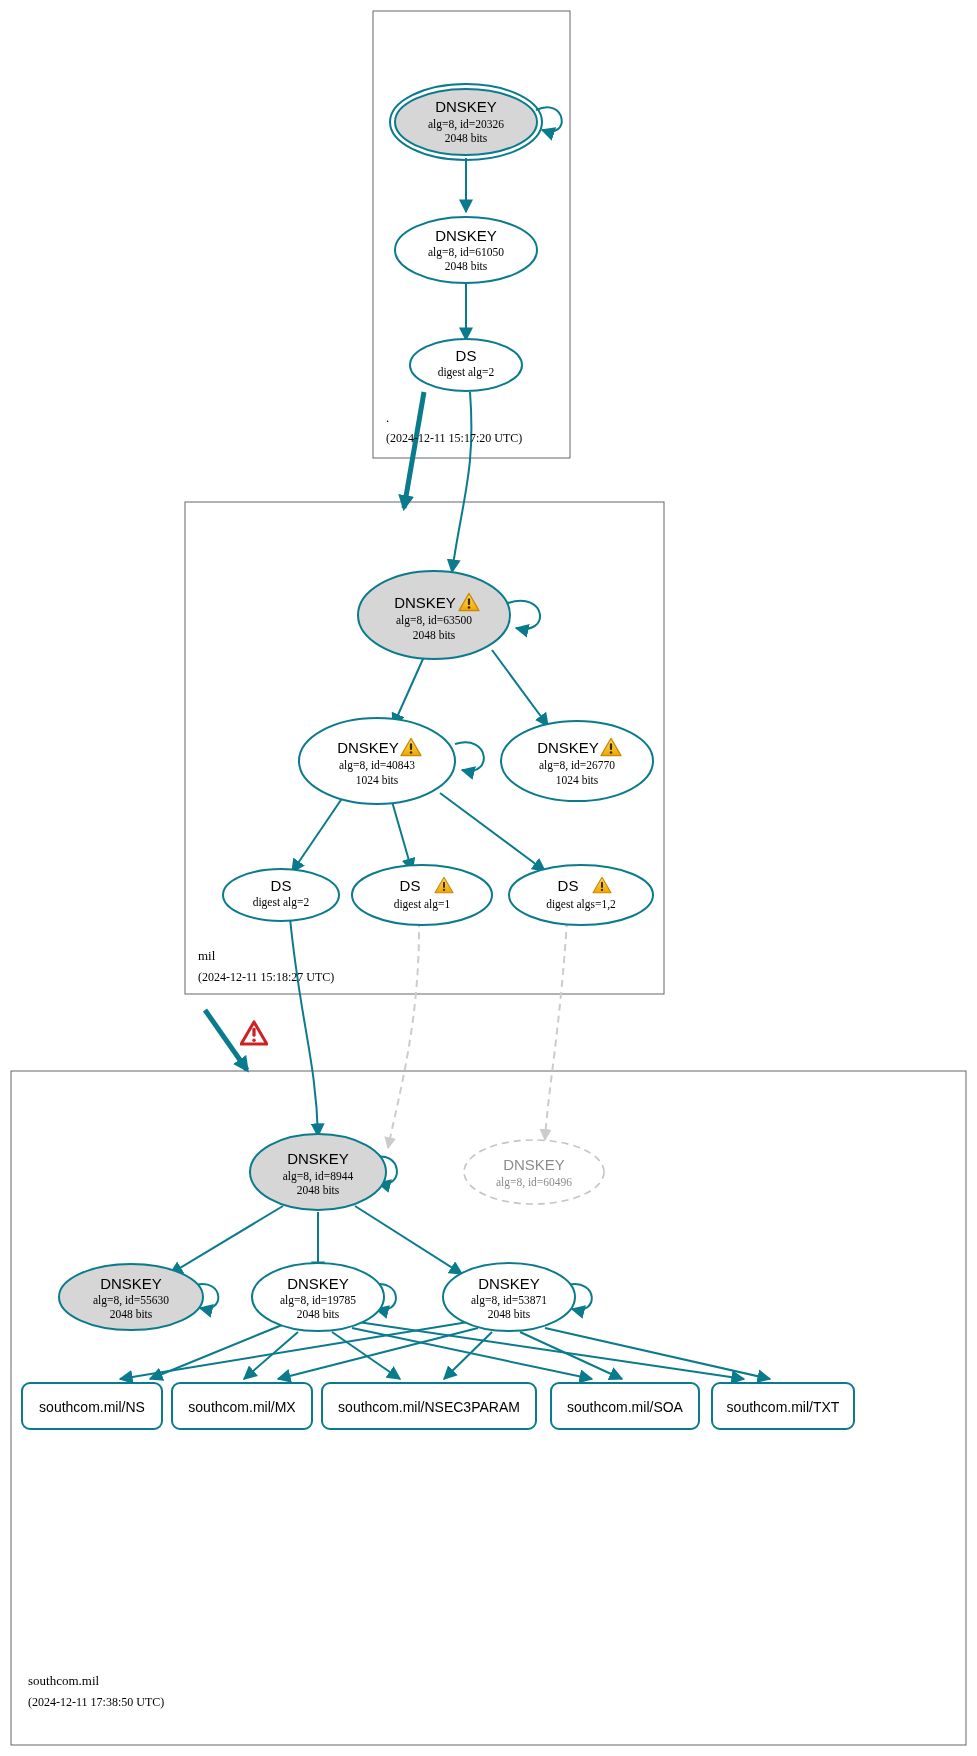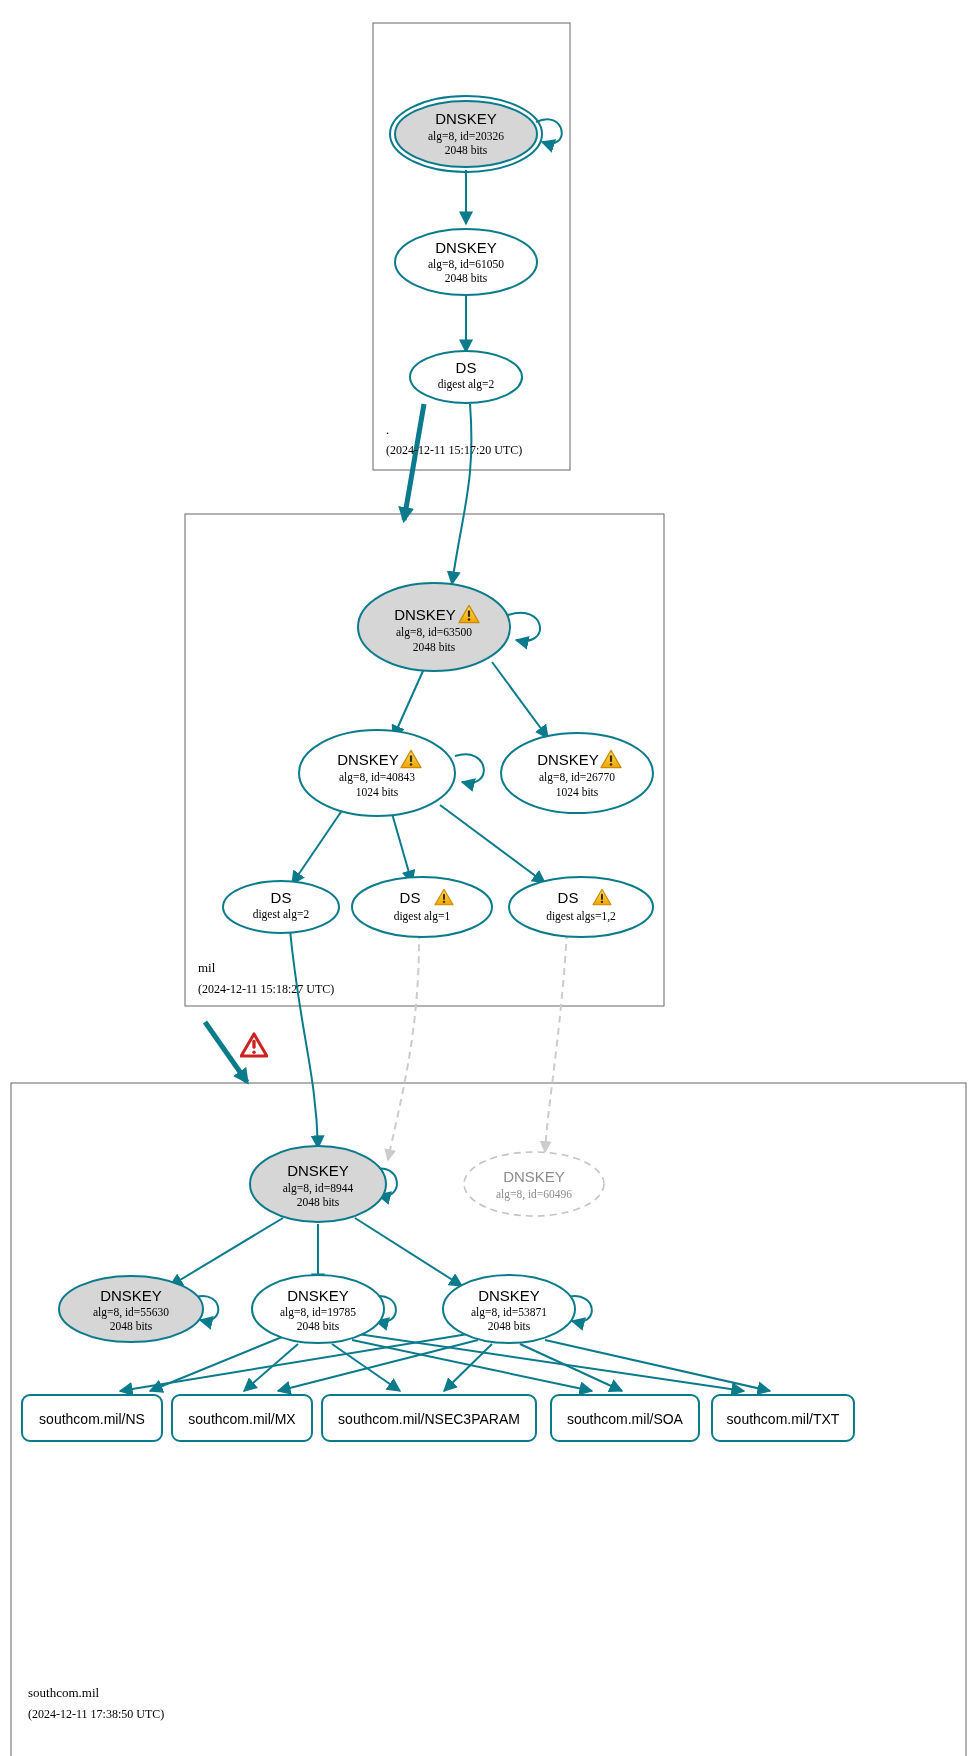--- a/index.html
+++ b/index.html
@@ -1,19 +1,19 @@
 <!DOCTYPE html>
 <html><head>
 <meta charset="utf-8">
 <style>
   html, body { margin:0; padding:0; background:#ffffff; }
   body { width:977px; height:1756px; position:relative;
          font-family:"Liberation Sans", sans-serif; overflow:hidden; }
 
-  #stage { position:absolute; left:0; top:12px; width:977px; height:1369px; }
+  #stage { position:absolute; left:0; top:0; width:977px; height:1369px; }
 
   svg.layer { position:absolute; left:0; top:0; width:977px; height:1756px;
               overflow:visible; }
 
   .zone-box { fill:none; stroke:#666666; stroke-width:1; }
 
   .node-ell { stroke:#0a7b8c; stroke-width:2; }
   .node-ell.secure  { fill:#d6d6d6; }
   .node-ell.plain   { fill:#ffffff; }
   .node-ell.ghost   { fill:#ffffff; stroke:#c4c4c4; stroke-width:1.6;

